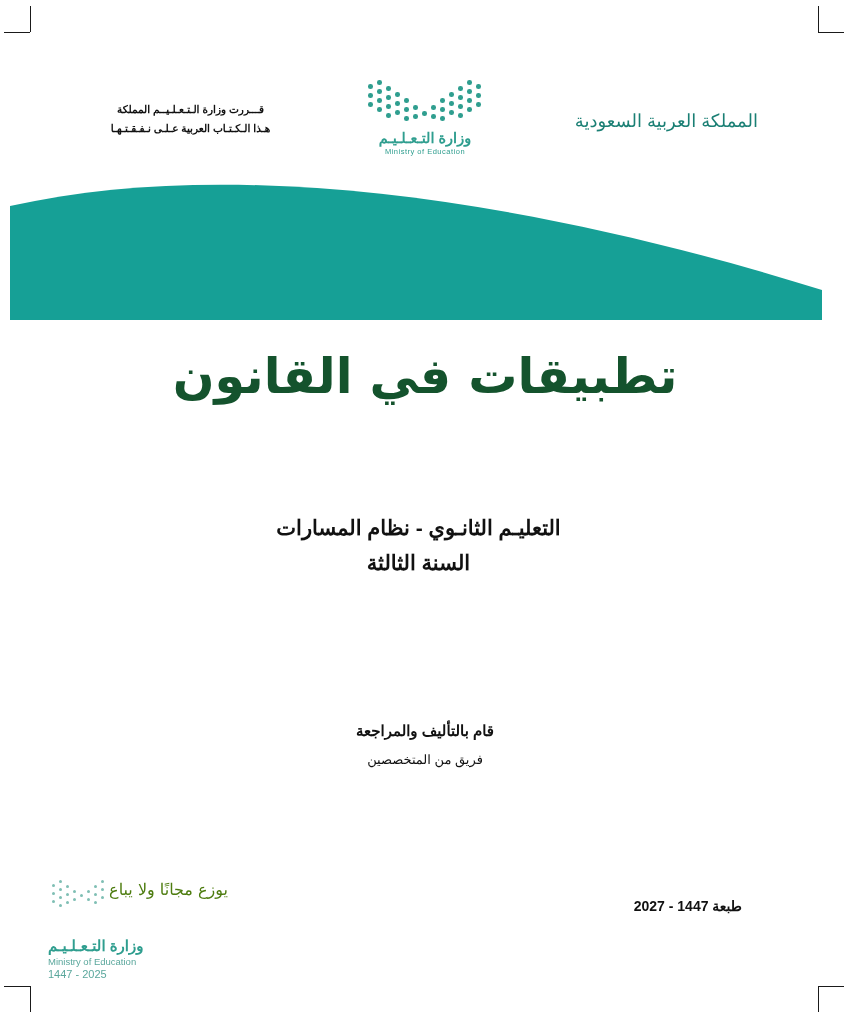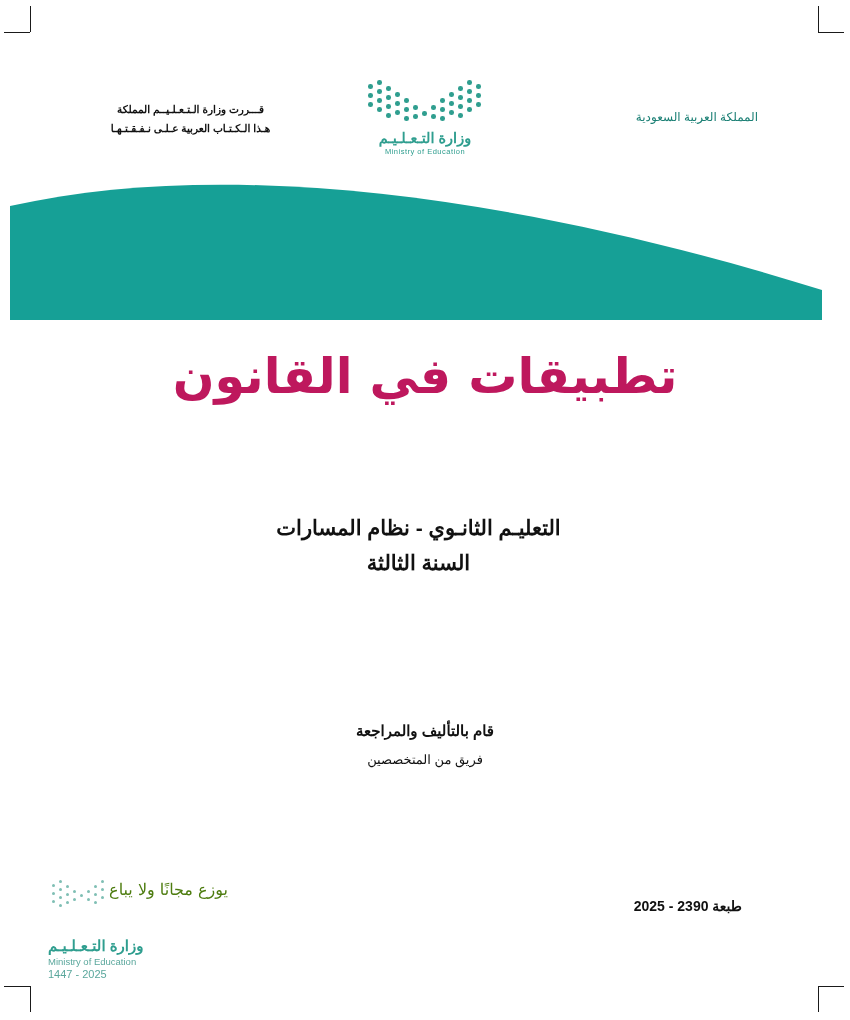--- a/index.html
+++ b/index.html
@@ -36,21 +36,21 @@
     left: 0;
     right: 0;
     height: 90px;
   }
 
   .kingdom {
     position: absolute;
     top: 32px;
     right: 92px;
     color: #1a7f74;
-    font-size: 12px;
+    font-size: 18px;
     font-weight: 400;
     letter-spacing: 0px;
     direction: rtl;
     white-space: nowrap;
   }
 
   .decision {
     position: absolute;
     top: 22px;
     left: 98px;
@@ -110,21 +110,21 @@
     overflow: hidden;
   }
 
   
   .book-title {
     position: absolute;
     top: 348px;
     left: 0;
     right: 0;
     text-align: center;
-    color: #be185d;
+    color: #14532d;
     font-size: 49px;
     font-weight: bold;
     direction: rtl;
     font-family: "DejaVu Sans", "Liberation Sans", sans-serif;
   }
 
   .subtitle-block {
     position: absolute;
     top: 512px;
     left: 0;
@@ -328,21 +328,21 @@
   <div class="subtitle-block">
     <div class="subtitle-line1">التعليـم الثانـوي - نظام المسارات</div>
     <div class="subtitle-line2">السنة الثالثة</div>
   </div>
 
   <div class="authors">
     <div class="authors-line1">قام بالتأليف والمراجعة</div>
     <div class="authors-line2">فريق من المتخصصين</div>
   </div>
 
-  <div class="edition">طبعة  2390 - 2025</div>
+  <div class="edition">طبعة  1447 - 2027</div>
 
   <div class="free-mark">
     <div class="free-dots">
       <span style="left:0px;top:6px;"></span>
       <span style="left:0px;top:14px;"></span>
       <span style="left:0px;top:22px;"></span>
       <span style="left:7px;top:2px;"></span>
       <span style="left:7px;top:10px;"></span>
       <span style="left:7px;top:18px;"></span>
       <span style="left:7px;top:26px;"></span>

